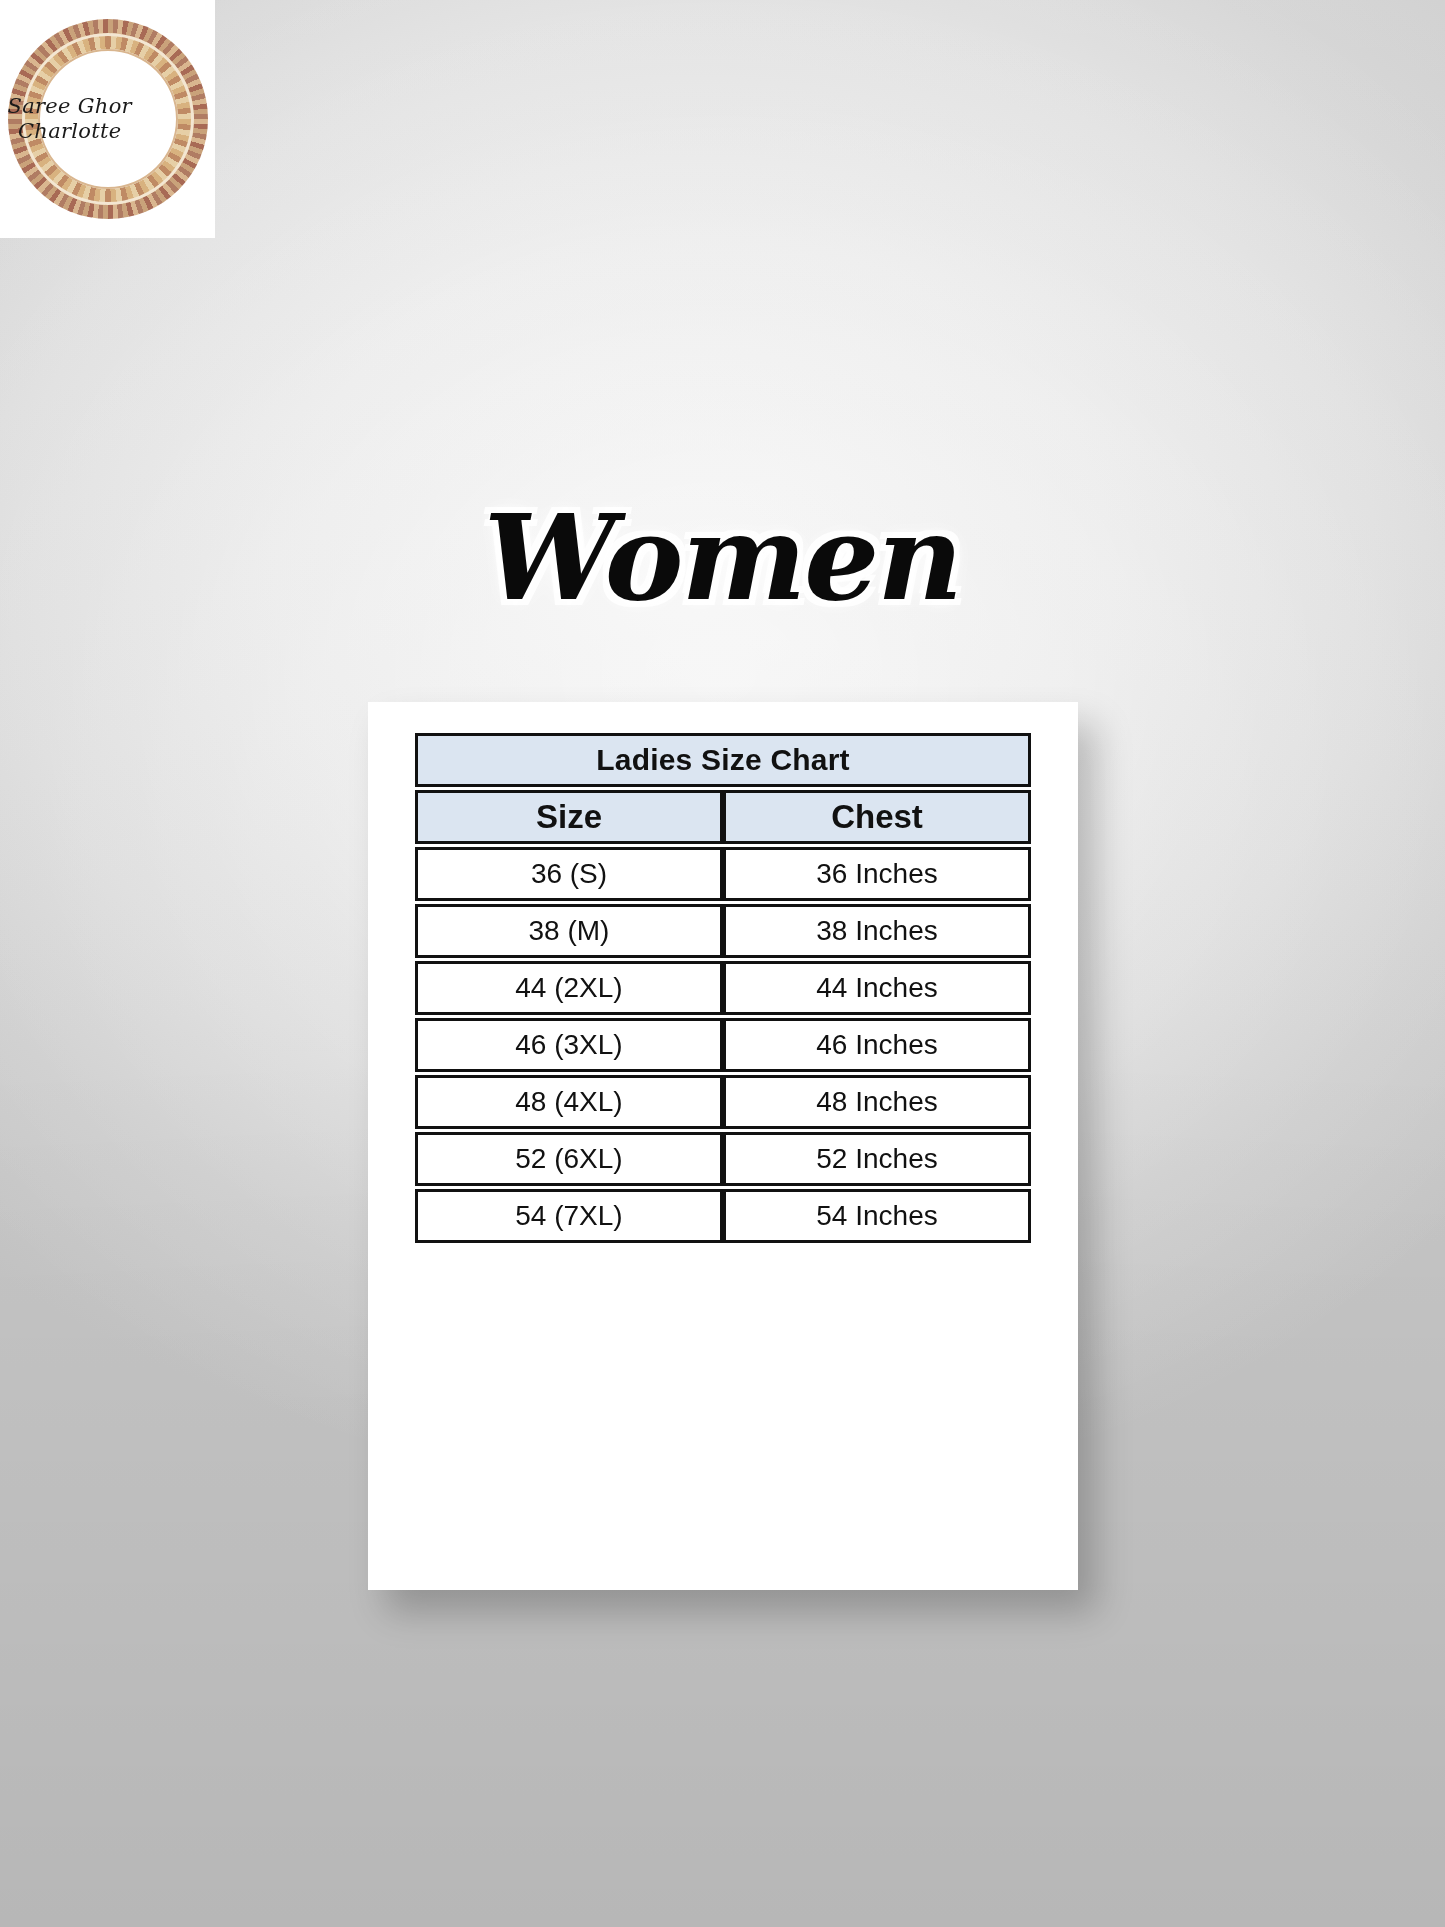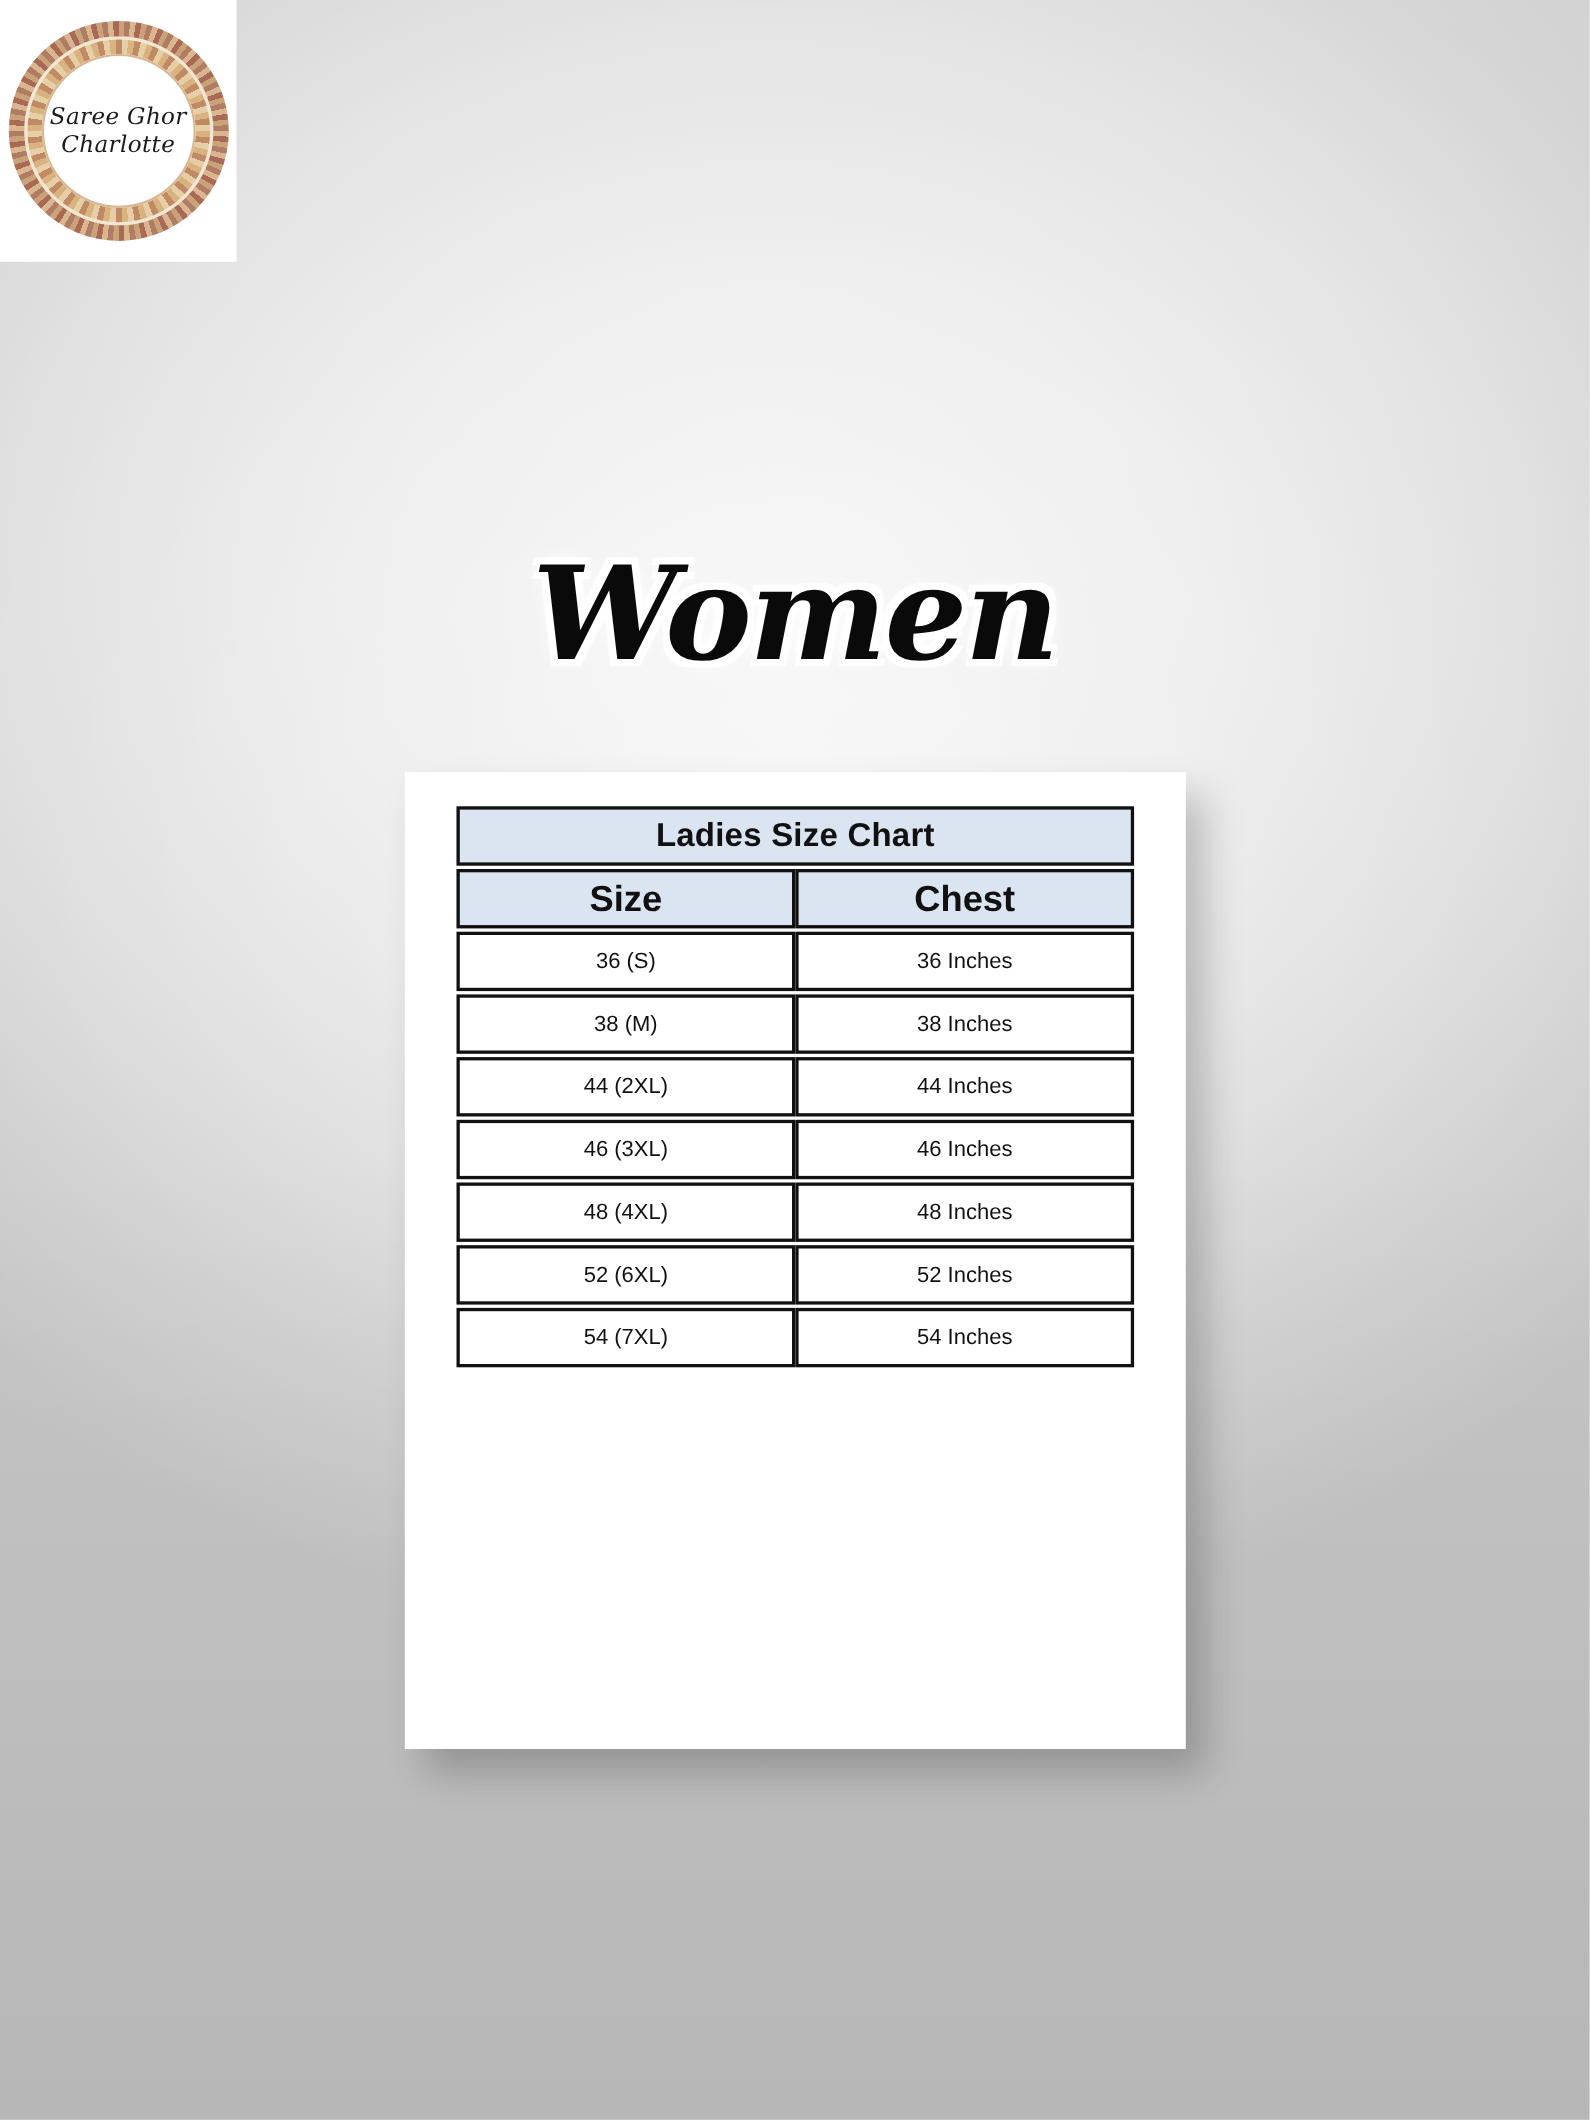--- a/index.html
+++ b/index.html
@@ -38,21 +38,21 @@
     align-items: center;
     justify-content: center;
   }
   .logo-medallion {
     position: relative;
     width: 200px;
     height: 200px;
     border-radius: 50%;
     display: flex;
     align-items: center;
-    justify-content: center;
+    justify-content: flex-start;
     background:
       repeating-conic-gradient(from 0deg,
         #c9a27a 0deg 3deg,
         #b07c63 3deg 6deg,
         #d9b68f 6deg 9deg,
         #a86a55 9deg 12deg);
     box-sizing: border-box;
   }
   .logo-medallion::before {
     content: "";
@@ -148,21 +148,21 @@
     font-weight: bold;
     letter-spacing: 0.2px;
   }
   .col-head {
     background: #dbe5f1;
     font-size: 33px;
     font-weight: bold;
   }
   .data-cell {
     background: #ffffff;
-    font-size: 20px;
+    font-size: 28px;
     font-weight: normal;
   }
 </style>
 </head>
 <body>
 
 <div class="backdrop-vignette"></div>
 
 <div class="logo-badge">
   <div class="logo-medallion">

